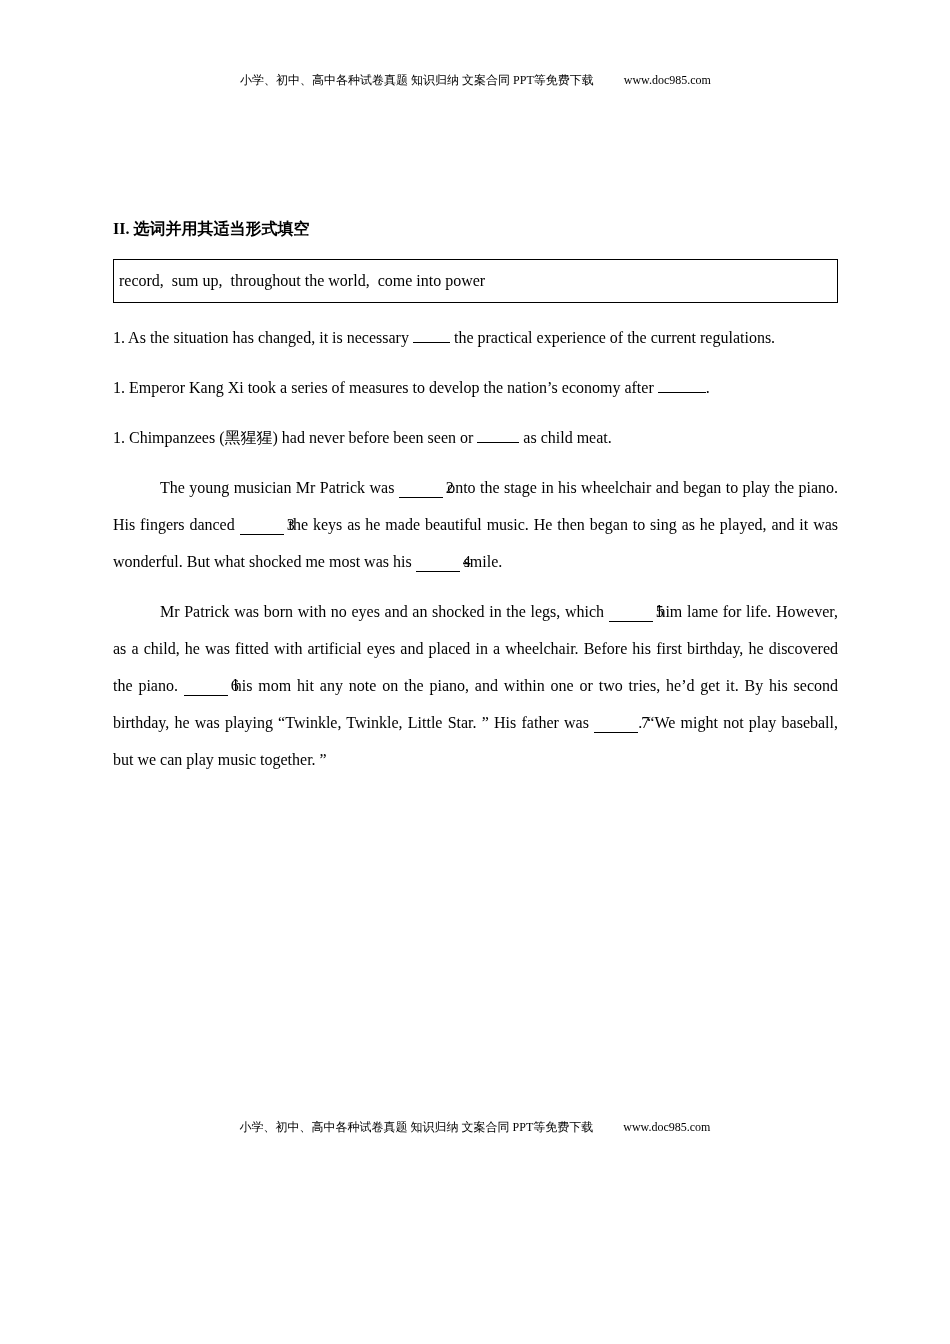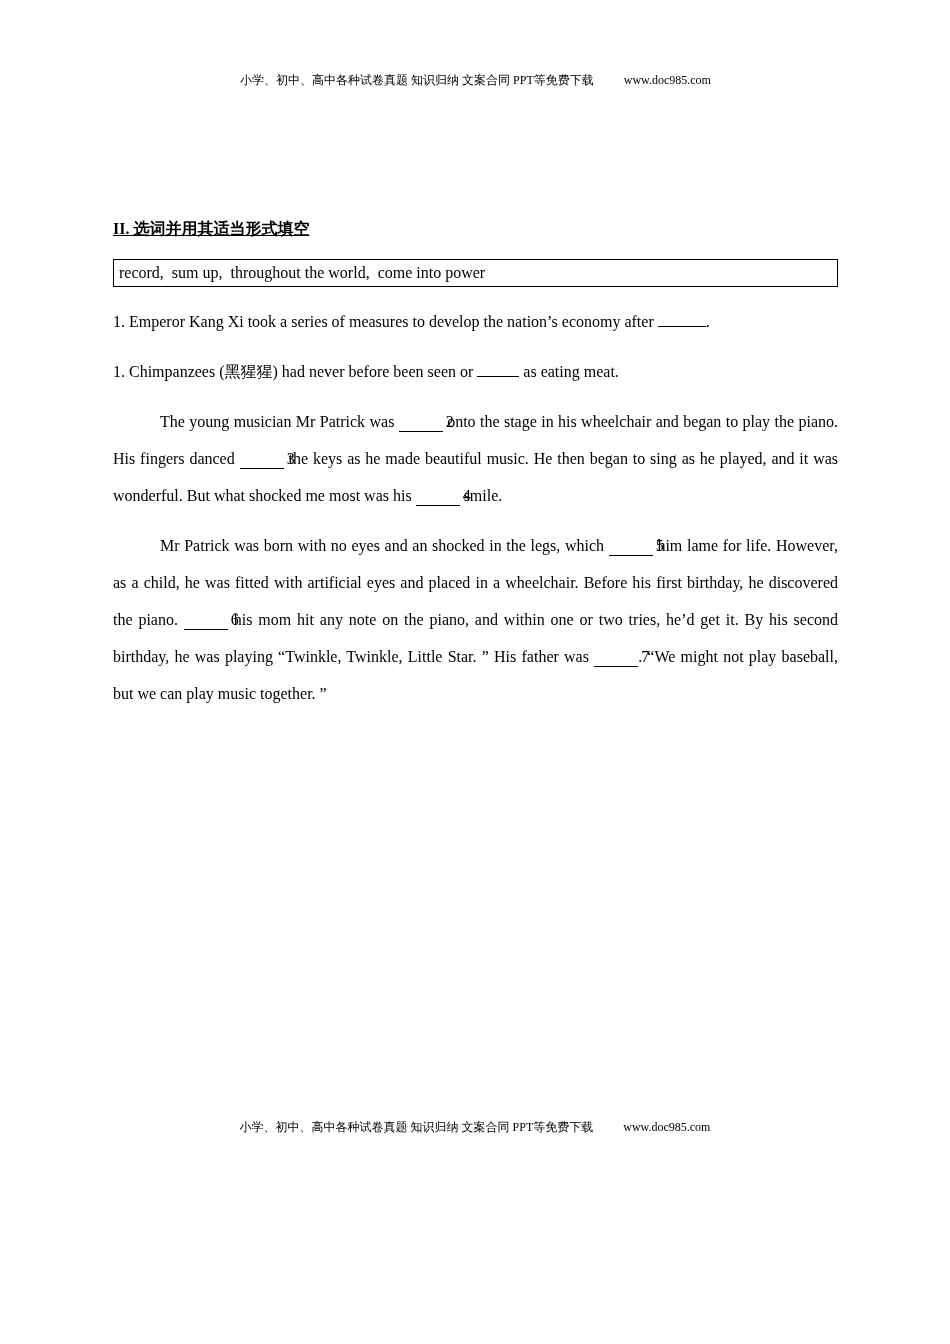--- a/index.html
+++ b/index.html
@@ -35,25 +35,24 @@
     text-align: justify;
     line-height: 37px;
     margin: 13px 0;
   }
   .para.first { margin-top: 0; }
   .heading {
     font-weight: bold;
     line-height: 37px;
     margin: 18px 0 12px;
     text-align: left;
-    text-decoration: underline;
   }
   .wordbank {
     border: 1px solid #000;
-    padding: 2px 5px;
+    padding: 10px 5px;
     line-height: 22px;
     white-space: pre-wrap;
     margin: 1px 0 16px;
   }
   .indent { text-indent: 47px; }
   .blank {
     display: inline-block;
     height: 3px;
     border-bottom: 1px solid #000;
     vertical-align: baseline;
@@ -80,30 +79,35 @@
     <span>小学、初中、高中各种试卷真题 知识归纳 文案合同 PPT等免费下载</span><span class="site">www.doc985.com</span>
   </div>
 
   <div class="content">
 
 
     <p class="heading">II. 选词并用其适当形式填空</p>
 
     <div class="wordbank">record,  sum up,  throughout the world,  come into power</div>
 
+    <p class="para">
+      <span>1. As the situation has changed, it is necessary</span>
+      <span class="blank w37"></span>
+      <span>the practical experience of the current regulations.</span>
+    </p>
 
     <p class="para">
       <span>1. Emperor Kang Xi took a series of measures to develop the nation’s economy after</span>
       <span class="blank w48"></span><span>.</span>
     </p>
 
     <p class="para">
       <span>1. Chimpanzees (黑猩猩) had never before been seen or</span>
       <span class="blank w42"></span>
-      <span>as eating meat.</span>
+      <span>as child meat.</span>
     </p>
 
 
 
 
     <p class="para indent">
       <span>The young musician Mr Patrick was</span>
       <span class="nblank">2</span>
       <span>onto the stage in his wheelchair and began to play the piano. His fingers danced</span>
       <span class="nblank">3</span>

